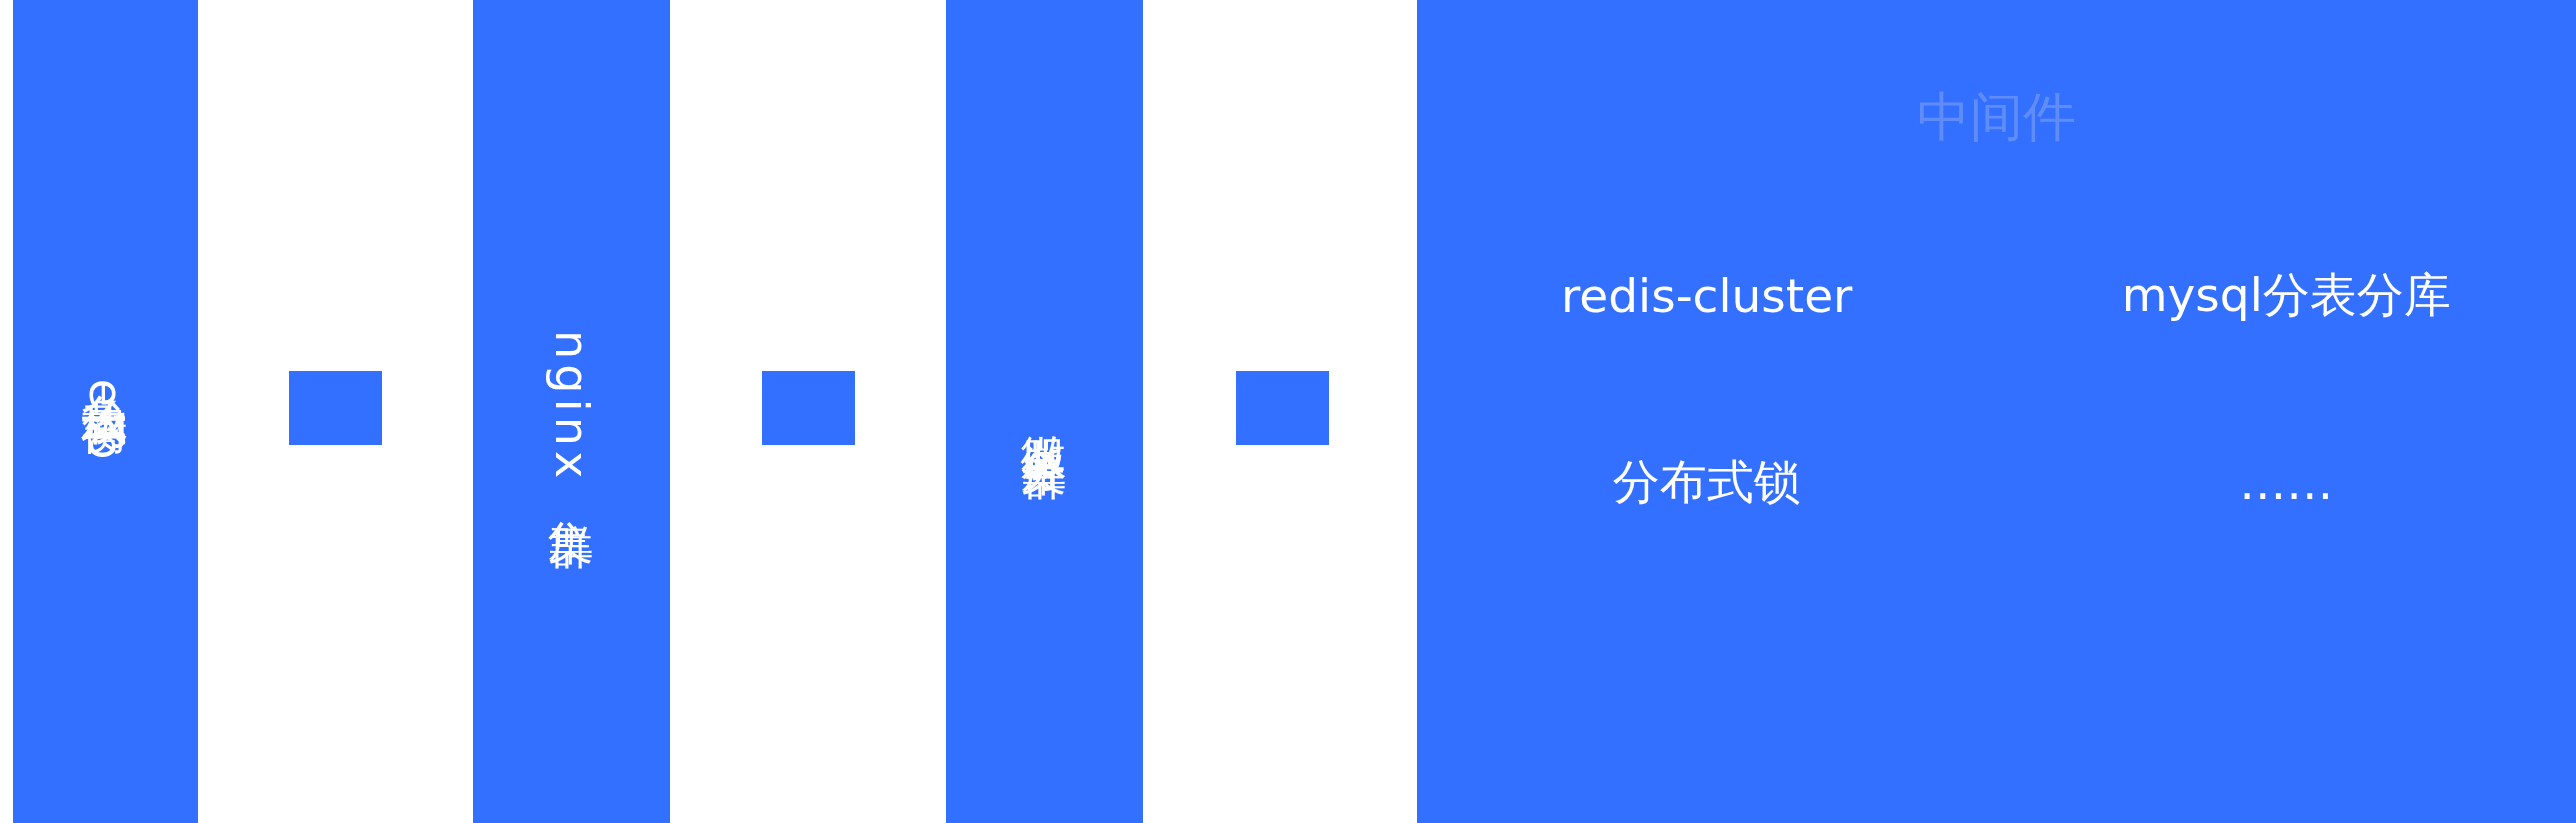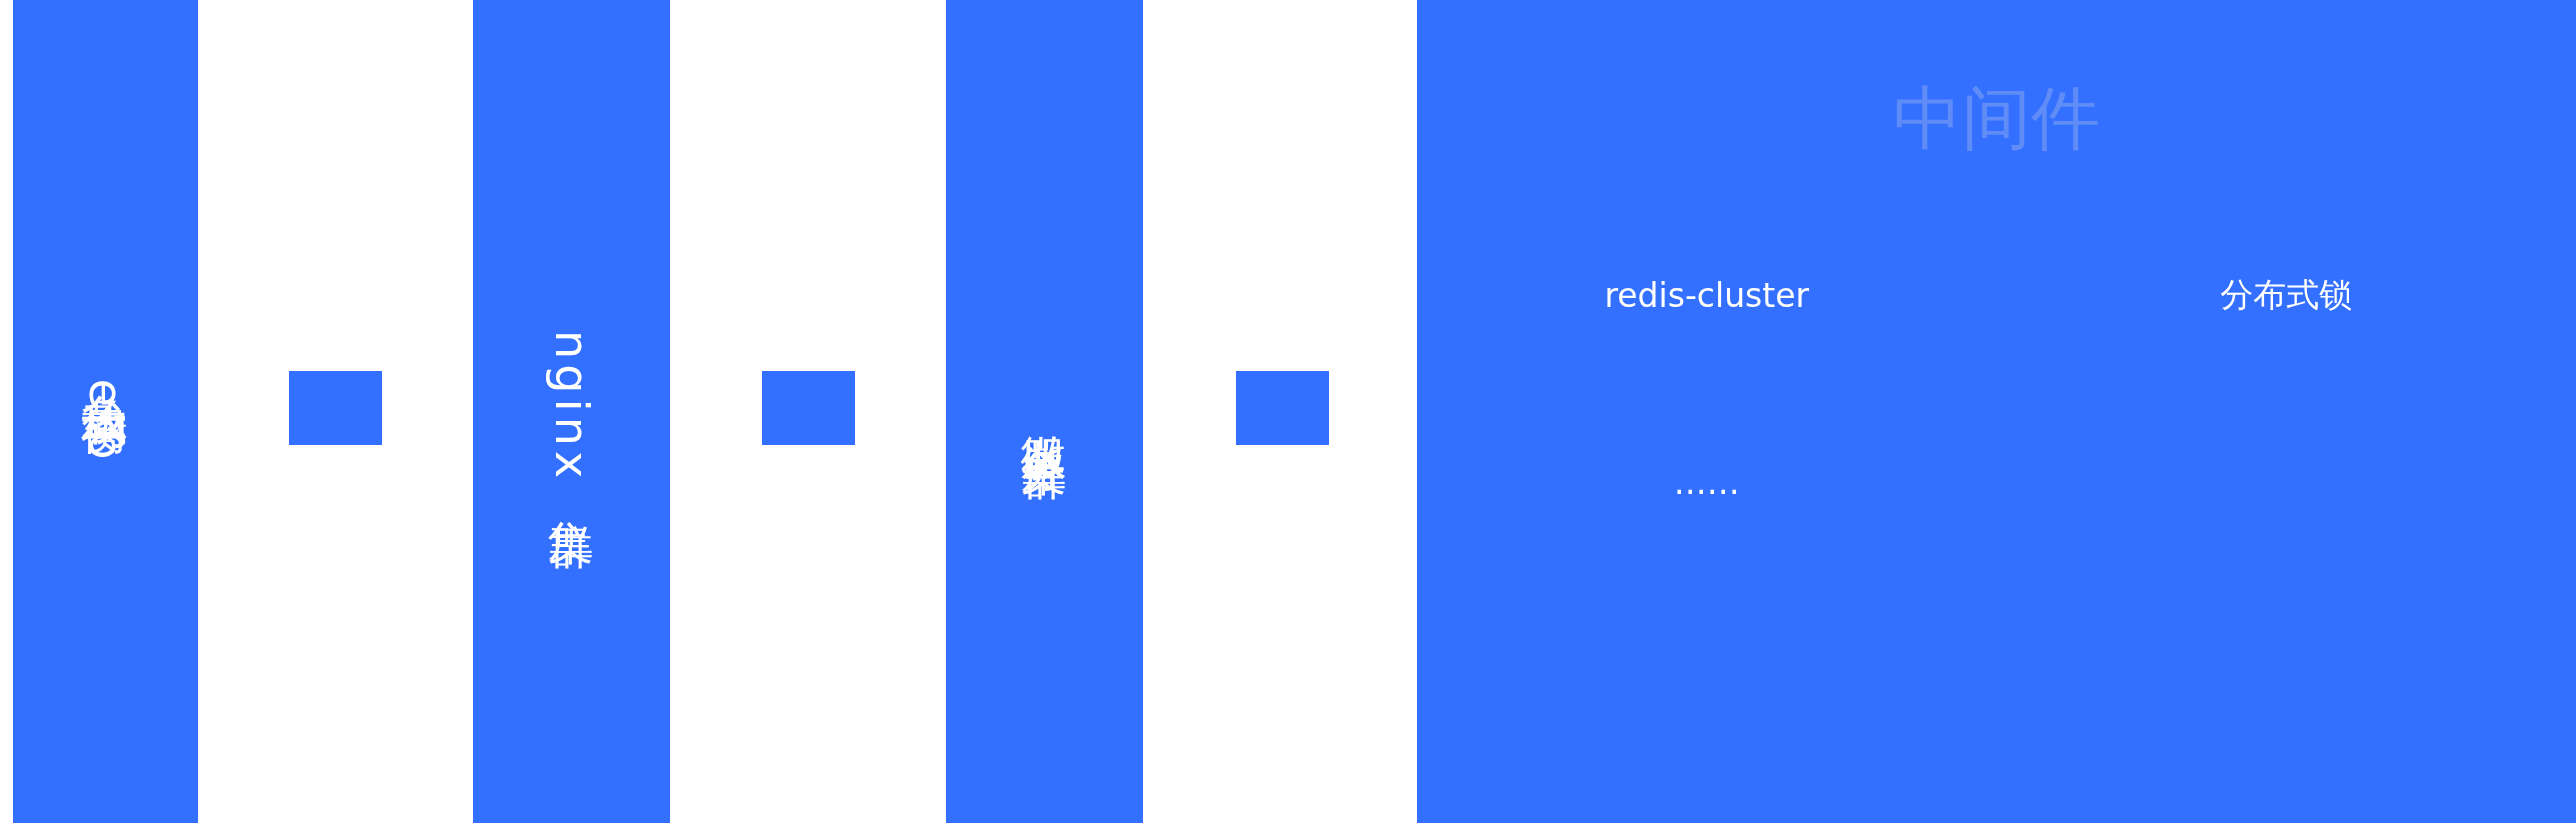--- a/index.html
+++ b/index.html
@@ -54,45 +54,45 @@
     .middleware-panel {
       position: absolute;
       top: 0;
       left: 1417px;
       width: 1159px;
       height: 823px;
       background: #3370ff;
     }
     .middleware-title {
       position: absolute;
-      top: 73px;
+      top: 82px;
       left: 0;
       width: 100%;
       text-align: center;
       color: #5f8cf7;
-      font-size: 69px;
+      font-size: 53px;
       font-weight: 400;
     }
     .middleware-grid {
       position: absolute;
       top: 202px;
       left: 0;
       right: 0;
       bottom: 60px;
       display: grid;
       grid-template-columns: 1fr 1fr;
       grid-template-rows: 1fr 1fr 1fr;
       grid-auto-flow: row;
     }
     .middleware-item {
       display: flex;
       align-items: center;
       justify-content: center;
       color: #ffffff;
-      font-size: 33px;
+      font-size: 47px;
       font-weight: 400;
     }
   </style>
 </head>
 <body>
 
 <div class="diagram">
 
   <div class="stage-bar" id="stage-bar-1">
     <span class="stage-label">负载均衡elb</span>
@@ -109,19 +109,20 @@
   <div class="stage-bar" id="stage-bar-3">
     <span class="stage-label">微服务集群</span>
   </div>
 
   <div class="connector" id="connector-3"></div>
 
   <div class="middleware-panel">
     <div class="middleware-title">中间件</div>
     <div class="middleware-grid">
       <div class="middleware-item">redis-cluster</div>
+      <div class="middleware-item">mysql分表分库</div>
       <div class="middleware-item">分布式锁</div>
       <div class="middleware-item">……</div>
     </div>
   </div>
 
 </div>
 
 
 </body></html>

